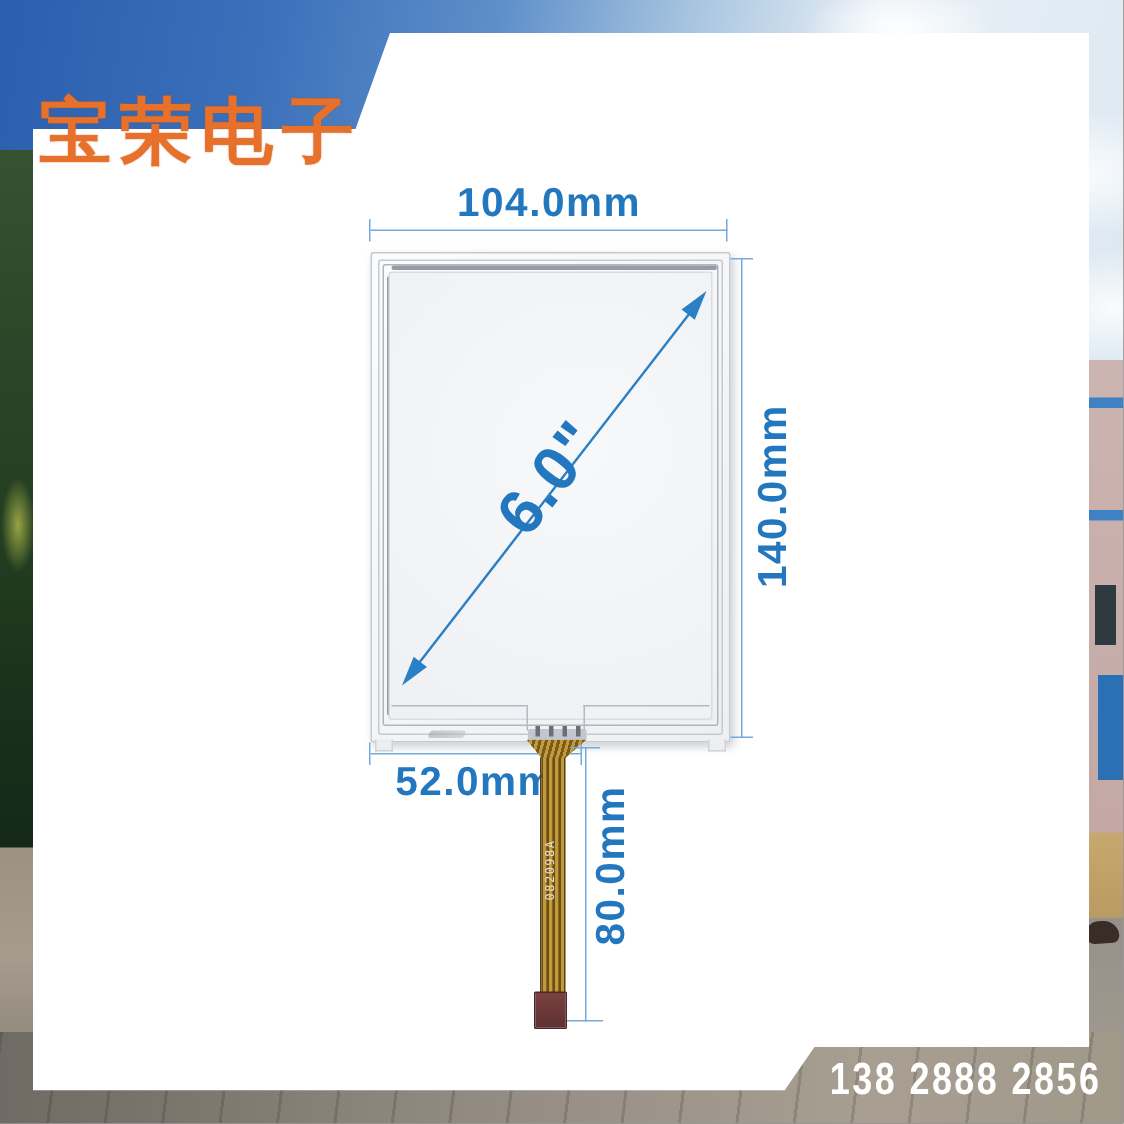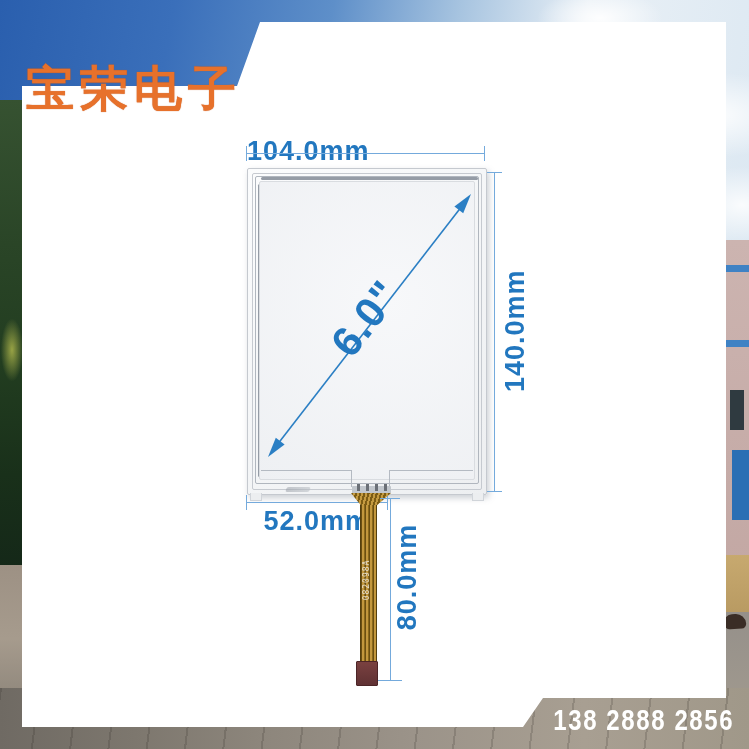--- a/index.html
+++ b/index.html
@@ -83,21 +83,21 @@
     background:repeating-linear-gradient(90deg,#6b4f12 0 1px,#c3983e 1px 3px,#8a681a 3px 4px);}
   .cable-mark{left:327px;top:575px;width:80px;height:10px;text-align:center;
     font-size:8px;line-height:10px;letter-spacing:1px;color:#e7e0cf;
     transform:rotate(-90deg);font-family:"DejaVu Sans Mono",monospace;}
   .connector{left:356px;top:661px;width:20px;height:23px;border-radius:1px;
     background:linear-gradient(180deg,#7a4140,#5f3133);border:1px solid #4c2527;}
 
   
   .dimtext{color:#2277bf;font-size:27px;font-weight:bold;letter-spacing:1px;}
   .line{background:#74aadc;}
-  .lab-w{left:247px;top:136px;width:238px;text-align:left;}
+  .lab-w{left:247px;top:120px;width:238px;text-align:center;}
   .l-w{left:247px;top:153px;width:238px;height:1px;}
   .t-wl{left:246px;top:146px;width:1px;height:15px;}
   .t-wr{left:484px;top:146px;width:1px;height:15px;}
   .l-h{left:494px;top:172px;width:1px;height:320px;}
   .t-ht{left:487px;top:172px;width:15px;height:1px;}
   .t-hb{left:487px;top:491px;width:15px;height:1px;}
   .lab-h{left:454px;top:318px;width:120px;height:28px;text-align:center;transform:rotate(-90deg);}
   .l-o{left:247px;top:502px;width:141px;height:1px;}
   .t-ol{left:246px;top:495px;width:1px;height:15px;}
   .t-or{left:387px;top:495px;width:1px;height:15px;}

